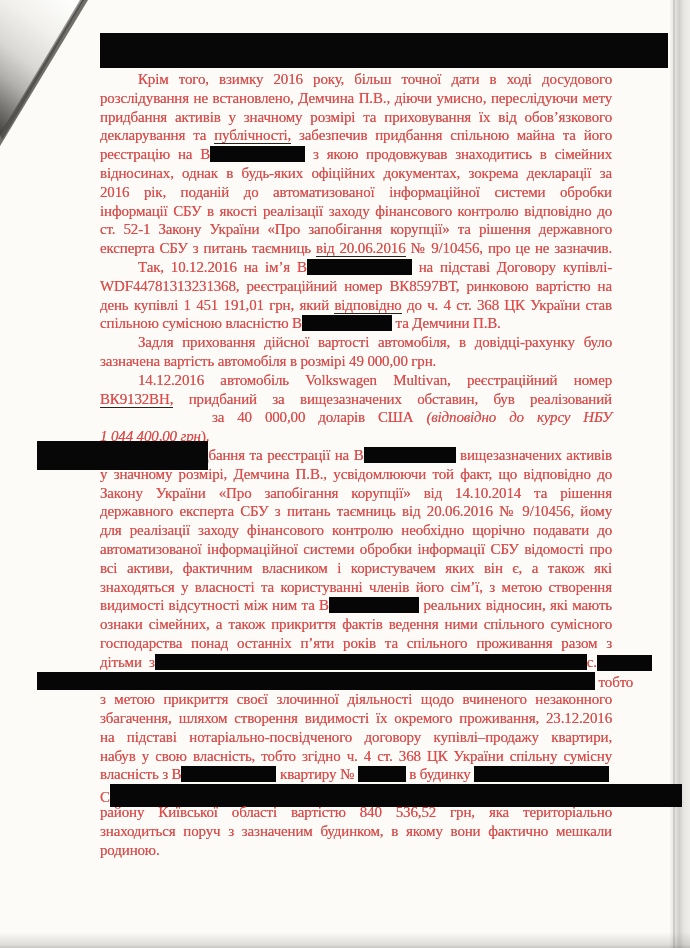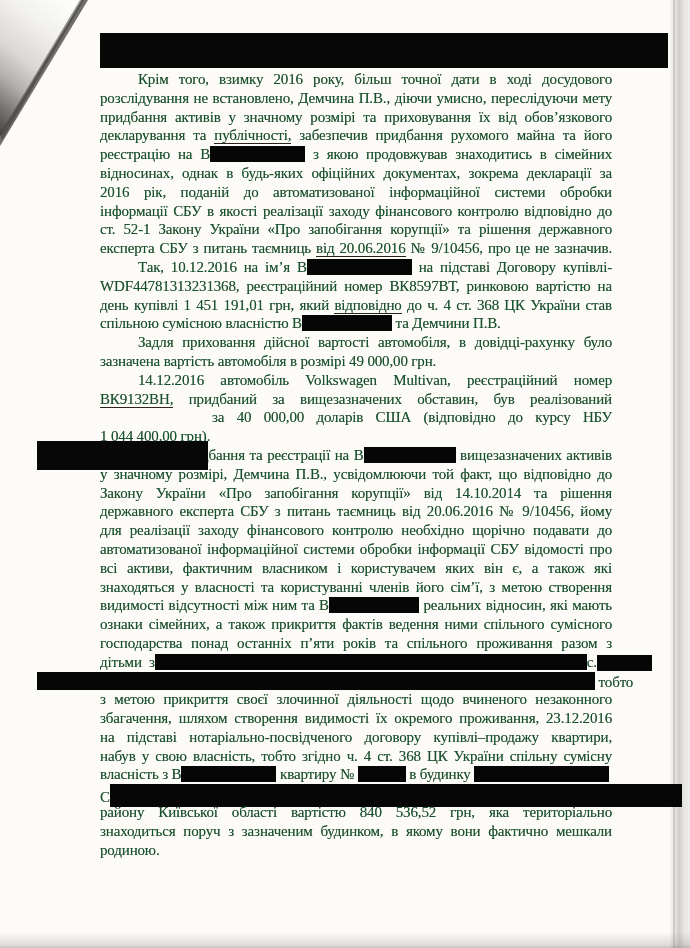--- a/index.html
+++ b/index.html
@@ -1,20 +1,20 @@
 <!DOCTYPE html>
 <html><head>
 <meta charset="utf-8">
 <style>
   html,body{margin:0;padding:0;background:#e9e8e5;}
   .page{
     position:relative;width:690px;height:948px;margin:0 auto;
     background:#fcfbf8;overflow:hidden;
     font-family:"Liberation Serif","DejaVu Serif",serif;
-    color:#14532d;
+    color:#ef4444;
   }
   
   .edge-right{position:absolute;top:0;right:0;width:20px;height:948px;
     background:linear-gradient(to right,#f6f5f2 0%,#dddcd9 35%,#cfcecb 45%,#e7e6e3 70%,#efeeeb 100%);}
   .edge-right-line{position:absolute;top:0;right:15px;width:2px;height:948px;background:#c2c1be;opacity:.7;}
   .edge-bottom{position:absolute;left:0;bottom:0;width:100%;height:16px;
     background:linear-gradient(to bottom,rgba(90,85,78,0) 0%,rgba(90,85,78,.18) 80%,rgba(60,56,50,.28) 100%);}
   .fold-back{position:absolute;top:0;left:0;width:92px;height:150px;
     clip-path:polygon(0 0,88px 0,0 146px);background:#716f6a;}
   .fold{position:absolute;top:0;left:0;width:86px;height:140px;
@@ -28,36 +28,36 @@
   .text-block{
     position:absolute;left:100px;top:70px;width:512px;
     font-size:15px;letter-spacing:-0.15px;
     text-shadow:0 0 .5px rgba(70,58,45,.55);
   }
   .line{height:18.8px;line-height:18.8px;text-align:justify;text-align-last:justify;}
   .line.left{text-align-last:left;}
   .line.nowrap{white-space:nowrap;text-align-last:left;text-align:left;}
   .redact{display:inline-block;background:#060606;height:16px;vertical-align:-3px;}
   .u{border-bottom:1.7px solid #2b241d;}
-  .i{}
+  .i{font-style:italic;}
 </style>
 </head>
 <body>
 
 <div class="page">
   <div class="edge-right"></div>
   <div class="edge-right-line"></div>
   <div class="fold-back"></div>
   <div class="fold"></div>
   <div class="fold-seam"></div>
   <div class="text-block">
       <div class="line" style="padding-left: 38px;"><span>Крім того, взимку 2016 року, більш точної дати в ході досудового</span></div>
       <div class="line"><span>розслідування не встановлено, Демчина П.В., діючи умисно, переслідуючи мету</span></div>
       <div class="line"><span>придбання активів у значному розмірі та приховування їх від обов’язкового</span></div>
-      <div class="line"><span>декларування та </span><span class="u">публічності,</span><span> забезпечив придбання рухомого майна та його</span></div>
+      <div class="line"><span>декларування та </span><span class="u">публічності,</span><span> забезпечив придбання спільною майна та його</span></div>
       <div class="line"><span>реєстрацію на В</span><span class="redact" style="width: 95px;"></span><span> з якою продовжував знаходитись в сімейних</span></div>
       <div class="line"><span>відносинах, однак в будь-яких офіційних документах, зокрема декларації за</span></div>
       <div class="line"><span>2016 рік, поданій до автоматизованої інформаційної системи обробки</span></div>
       <div class="line"><span>інформації СБУ в якості реалізації заходу фінансового контролю відповідно до</span></div>
       <div class="line"><span>ст. 52-1 Закону України «Про запобігання корупції» та рішення державного</span></div>
       <div class="line"><span>експерта СБУ з питань таємниць </span><span class="u">від 20.06.2016</span><span> № 9/10456, про це не зазначив.</span></div>
       <div class="line" style="padding-left: 38px; font-family: Liberation Serif, serif;"><span>Так, 10.12.2016 на ім’я В</span><span class="redact" style="width: 105px;"></span><span> на підставі Договору купівлі-</span></div>
       <div class="line"><span>WDF44781313231368, реєстраційний номер ВК8597ВТ, ринковою вартістю на</span></div>
       <div class="line"><span>день купівлі 1&nbsp;451&nbsp;191,01 грн, який </span><span class="u">відповідно</span><span> до ч. 4 ст. 368 ЦК України став</span></div>
       <div class="line left"><span>спільною сумісною власністю В</span><span class="redact" style="width: 90px;"></span><span> та Демчини П.В.</span></div>

